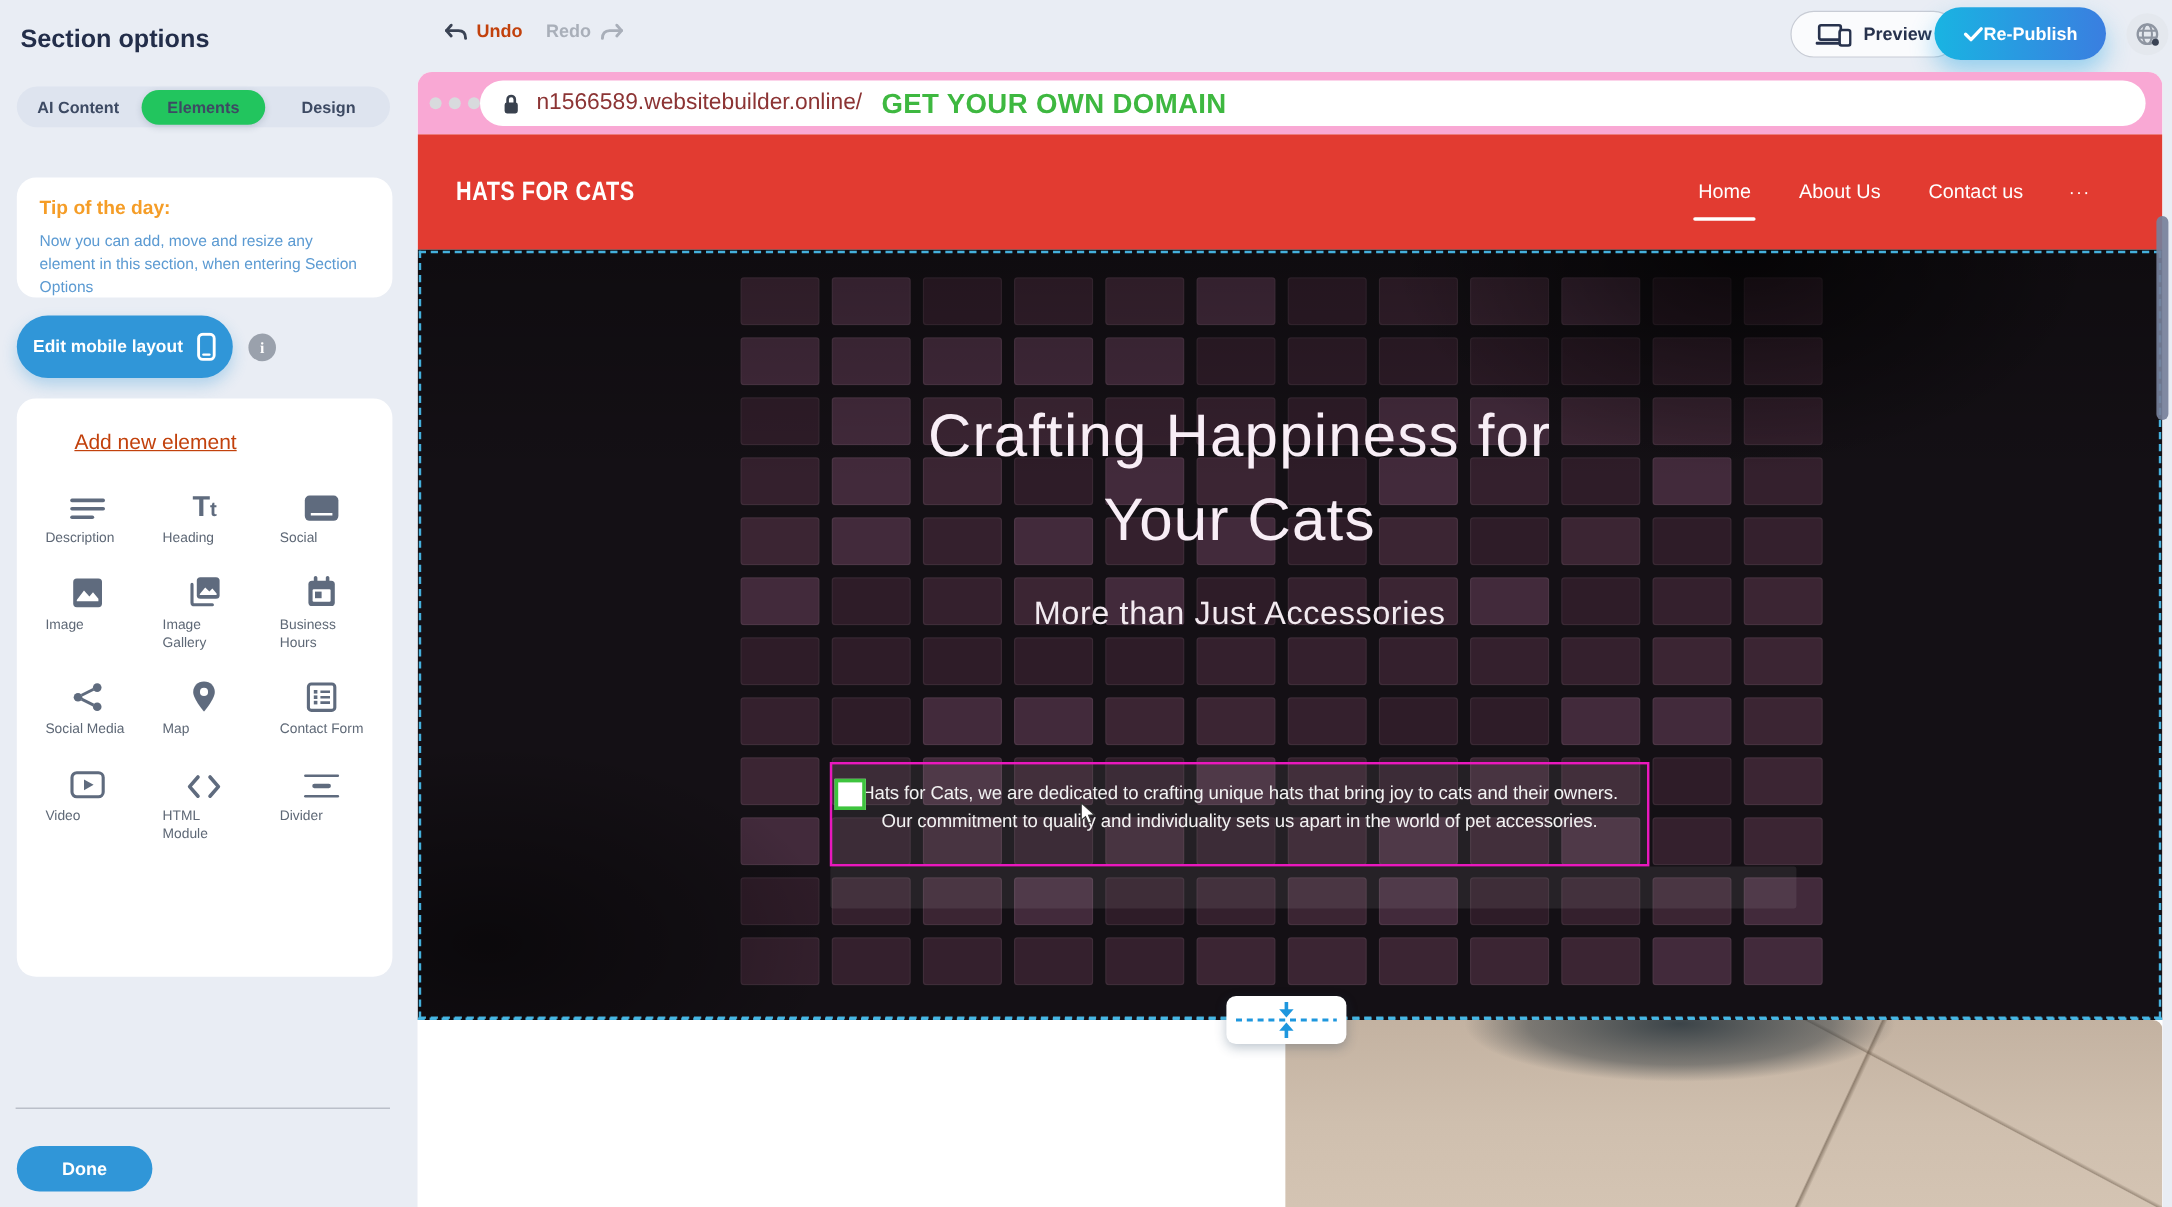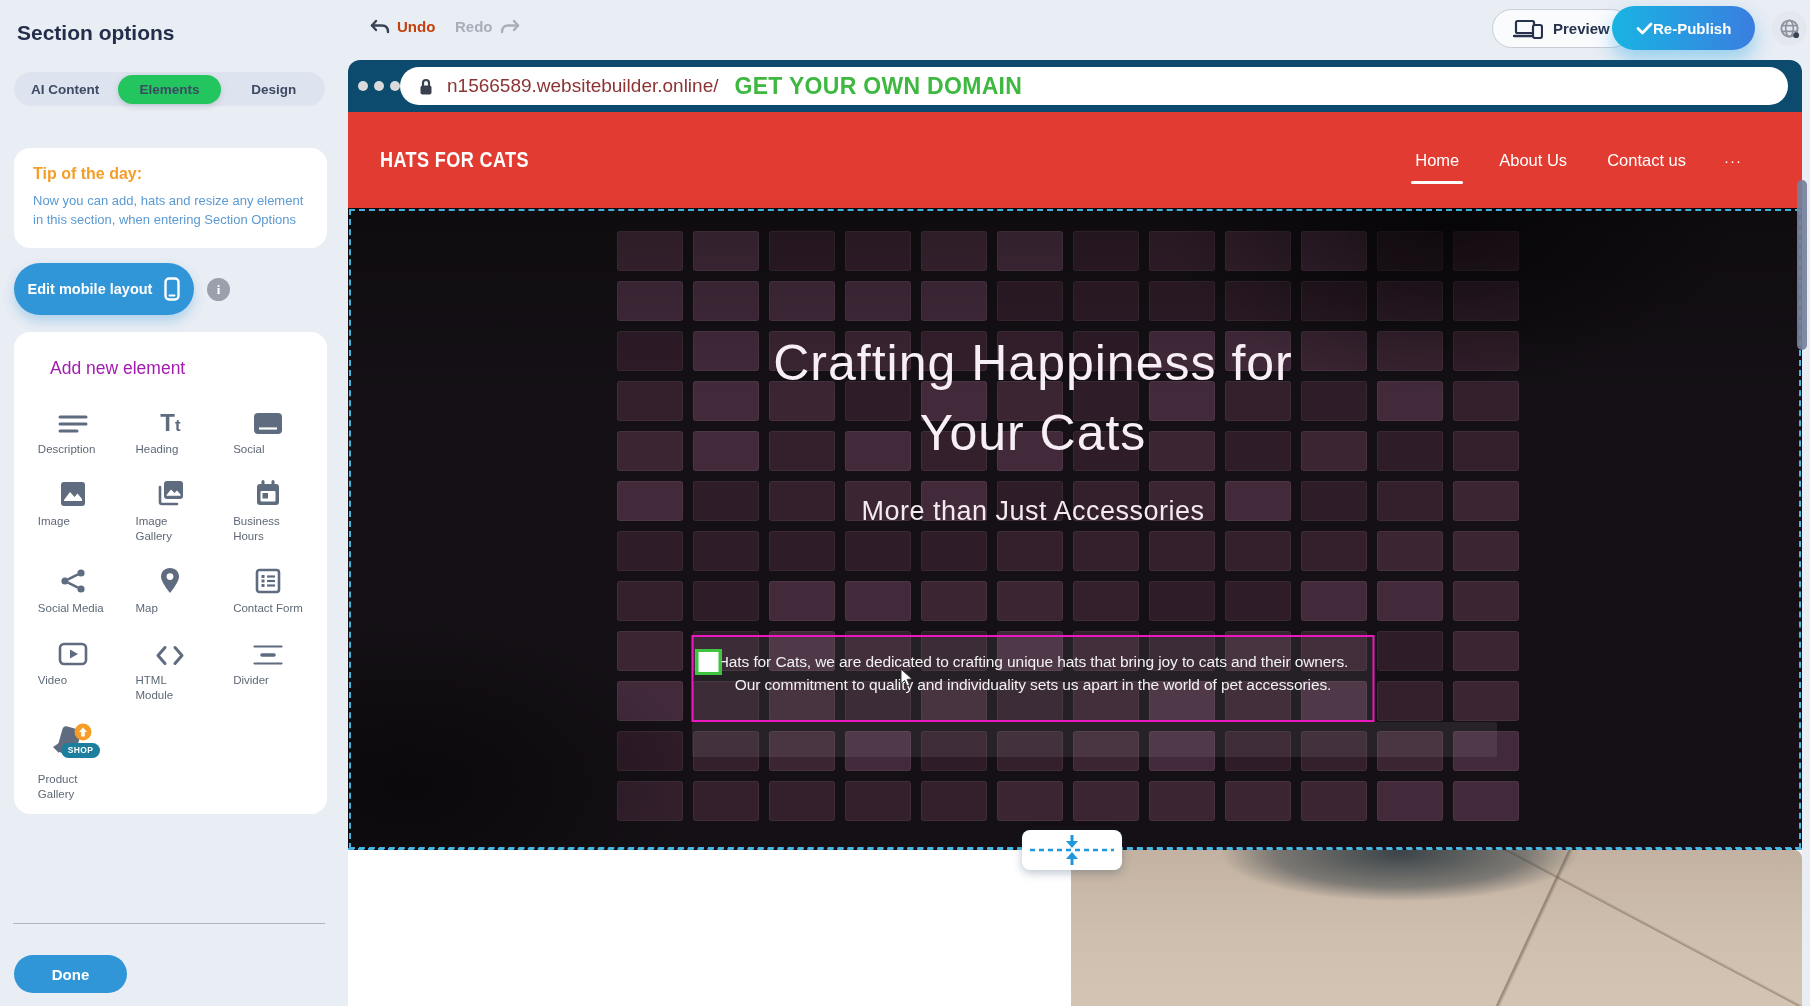--- a/index.html
+++ b/index.html
@@ -31,38 +31,38 @@
   .tip-title { font-size:16px; font-weight:bold; color:#F59D27; }
   .tip-body { margin-top:9px; font-size:13px; line-height:1.45; color:#5B9AD2; }
 
   .edit-mobile-btn { position:absolute; left:14px; top:263px; width:180px; height:52px; border:none; border-radius:26px;
                      background:#3096D8; color:#fff; font-size:14.5px; font-weight:bold; display:flex; align-items:center;
                      justify-content:center; gap:12px; cursor:pointer; box-shadow:0 6px 12px rgba(48,150,216,.3); }
   .info-btn { position:absolute; left:207px; top:278px; width:23px; height:23px; border-radius:50%; background:#9AA1AC;
               color:#fff; font-size:13px; font-weight:bold; font-family:"Liberation Serif",serif; display:flex; align-items:center; justify-content:center; cursor:pointer; }
 
   .add-card { position:absolute; left:14px; top:332px; width:313px; height:482px; background:#fff; border-radius:16px; padding:26px 0 0 0; }
-  .add-title { font-size:17.5px; color:#a21caf; padding-left:36px; }
+  .add-title { font-size:17.5px; color:#c2410c; padding-left:48px;text-decoration:underline; }
   .el-grid { margin-top:22px; display:grid; grid-template-columns:repeat(3,1fr); row-gap:16px; padding:0 10px; }
   .el-item { text-align:left; cursor:pointer; }
   .el-icon { height:34px; display:flex; align-items:flex-end; justify-content:center; color:#5F6B7E; }
   .el-label { margin:7px auto 0; max-width:70px; font-size:11.5px; line-height:1.3; color:#5E6876; }
   .tt-glyph { font-weight:bold; font-size:24px; line-height:1; color:#5F6B7E; }
   .tt-glyph small { font-size:17px; font-weight:bold; }
   .pg-wrap { position:relative; width:48px; height:42px; }
   .shop-badge { position:absolute; left:12px; top:20px; background:#1C7F9E; color:#fff; font-size:8.5px; font-weight:bold;
                 padding:2.5px 7px; border-radius:8px; letter-spacing:.3px; }
 
   .sidebar-divider { position:absolute; left:13px; top:923px; width:312px; height:0; border-top:1.5px solid #AFB4BF; }
   .done-btn { position:absolute; left:14px; top:955px; width:113px; height:38px; border:none; border-radius:19px;
               background:#3096D8; color:#fff; font-size:15px; font-weight:bold; cursor:pointer; }
 
   
   .canvas { position:absolute; left:348px; top:60px; width:1454px; height:946px; background:#fff; border-radius:12px 12px 0 0; overflow:hidden; }
-  .chrome { position:relative; height:52px; background:#0c4a6e; }
+  .chrome { position:relative; height:52px; background:#f9a8d4; }
   .chrome-dots { position:absolute; left:10px; top:21px; display:flex; gap:6px; }
   .chrome-dots i { width:10px; height:10px; border-radius:50%; background:#D8DADD; }
   .url-bar { position:absolute; left:52px; top:7px; right:14px; height:38px; background:#fff; border-radius:19px;
              display:flex; align-items:center; padding-left:18px; cursor:text; }
   .url-text { margin-left:13px; font-size:19px; color:#8C3434; }
   .domain-cta { margin-left:16px; font-size:23px; font-weight:bold; color:#3EB840; letter-spacing:.3px; cursor:pointer; }
 
   
   .site-header { position:relative; height:96px; background:#E23B31; }
   .site-logo { position:absolute; left:32px; top:35px; color:#fff; font-size:22px; font-weight:bold; letter-spacing:.5px;
@@ -170,21 +170,21 @@
   </div>
 
   <div class="tabs">
     <div class="tab">AI Content</div>
     <div class="tab active">Elements</div>
     <div class="tab">Design</div>
   </div>
 
   <div class="tip-card">
     <div class="tip-title">Tip of the day:</div>
-    <div class="tip-body">Now you can add, hats and resize any element in this section, when entering Section Options</div>
+    <div class="tip-body">Now you can add, move and resize any element in this section, when entering Section Options</div>
   </div>
 
   <button class="edit-mobile-btn">
     <span>Edit mobile layout</span>
     <span>
       <svg width="16" height="24" viewBox="0 0 16 24">
           <rect x="1.5" y="1.5" width="13" height="21" rx="3.5" fill="none" stroke="#fff" stroke-width="2.4"></rect>
           <line x1="5.5" y1="18.5" x2="10.5" y2="18.5" stroke="#fff" stroke-width="2" stroke-linecap="round"></line>
         </svg>
     </span>
@@ -319,36 +319,20 @@
         <div class="el-icon">
           <svg width="30" height="22" viewBox="0 0 30 22">
               <line x1="1.5" y1="2.5" x2="28.5" y2="2.5" stroke="#5F6B7E" stroke-width="2.2" stroke-linecap="round"></line>
               <line x1="9" y1="11" x2="21" y2="11" stroke="#5F6B7E" stroke-width="3.6" stroke-linecap="round"></line>
               <line x1="1.5" y1="19.5" x2="28.5" y2="19.5" stroke="#5F6B7E" stroke-width="2.2" stroke-linecap="round"></line>
             </svg>
         </div>
         <div class="el-label">Divider</div>
       </div>
 
-      <div class="el-item">
-        <div class="el-icon" style="height:46px;">
-          <div class="pg-wrap">
-            <svg width="48" height="42" viewBox="0 0 48 42">
-                <g transform="rotate(16 22 20)">
-                  <rect x="10" y="5" width="19" height="27" rx="4" fill="#5F6B7E"></rect>
-                </g>
-                <path d="M4 24 L10 20 L10 30 Z" fill="#5F6B7E"></path>
-                <circle cx="34" cy="9" r="8.5" fill="#F59D27"></circle>
-                <path d="M34 4.5 L38 9 H35.8 V13.5 H32.2 V9 H30 Z" fill="#fff"></path>
-              </svg>
-            <span class="shop-badge">SHOP</span>
-          </div>
-        </div>
-        <div class="el-label">Product Gallery</div>
-      </div>
 
     </div>
   </div>
 
   <div class="sidebar-divider"></div>
   <button class="done-btn">Done</button>
 
   <div class="canvas">
 
     <div class="chrome">

